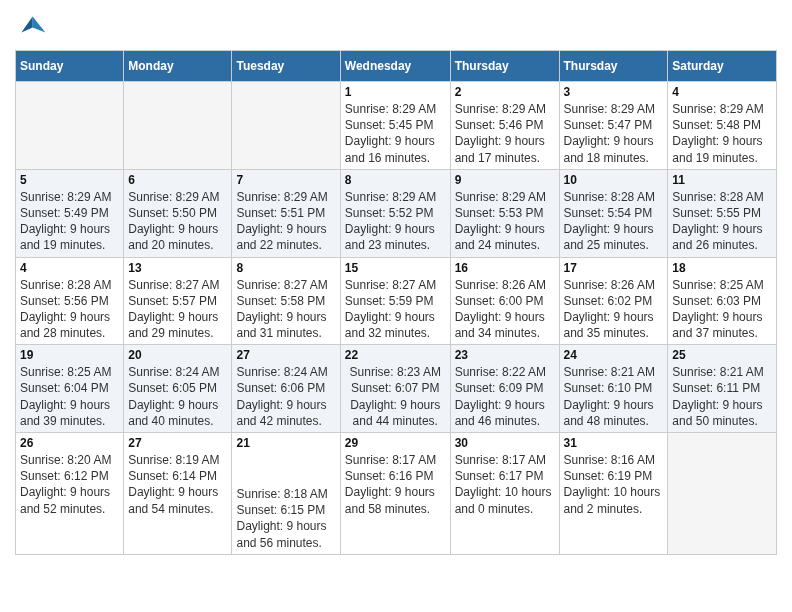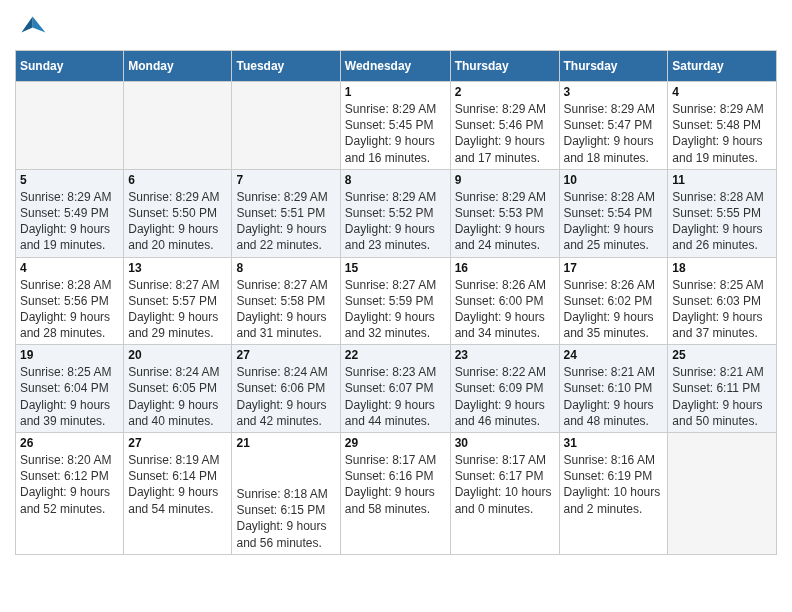--- a/index.html
+++ b/index.html
@@ -276,21 +276,21 @@
           </td>
           <td>
             <div class="day-num">27</div>
             <div class="day-info" style="white-space: pre-line;">Sunrise: 8:24 AM
 Sunset: 6:06 PM
 Daylight: 9 hours
 and 42 minutes.</div>
           </td>
           <td>
             <div class="day-num">22</div>
-            <div class="day-info" style="white-space: pre-line;">Sunrise: 8:23 AM
+            <div class="day-info" style="white-space: pre-line; text-align: center;">Sunrise: 8:23 AM
 Sunset: 6:07 PM
 Daylight: 9 hours
 and 44 minutes.</div>
           </td>
           <td>
             <div class="day-num">23</div>
             <div class="day-info" style="white-space: pre-line;">Sunrise: 8:22 AM
 Sunset: 6:09 PM
 Daylight: 9 hours
 and 46 minutes.</div>

